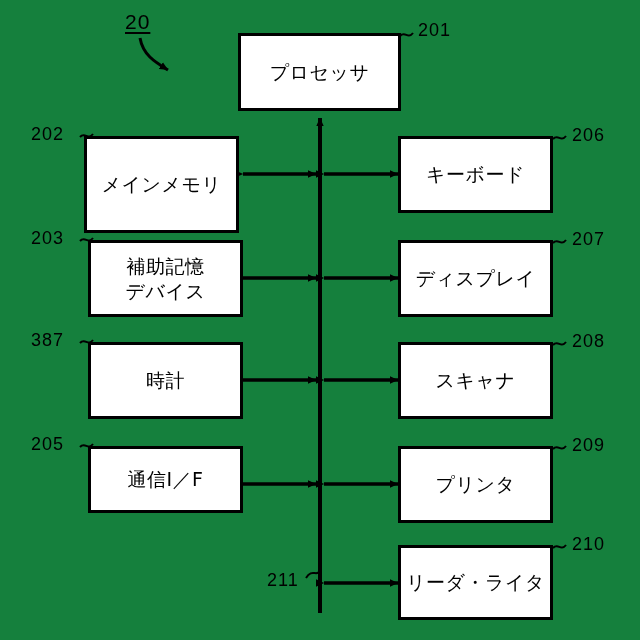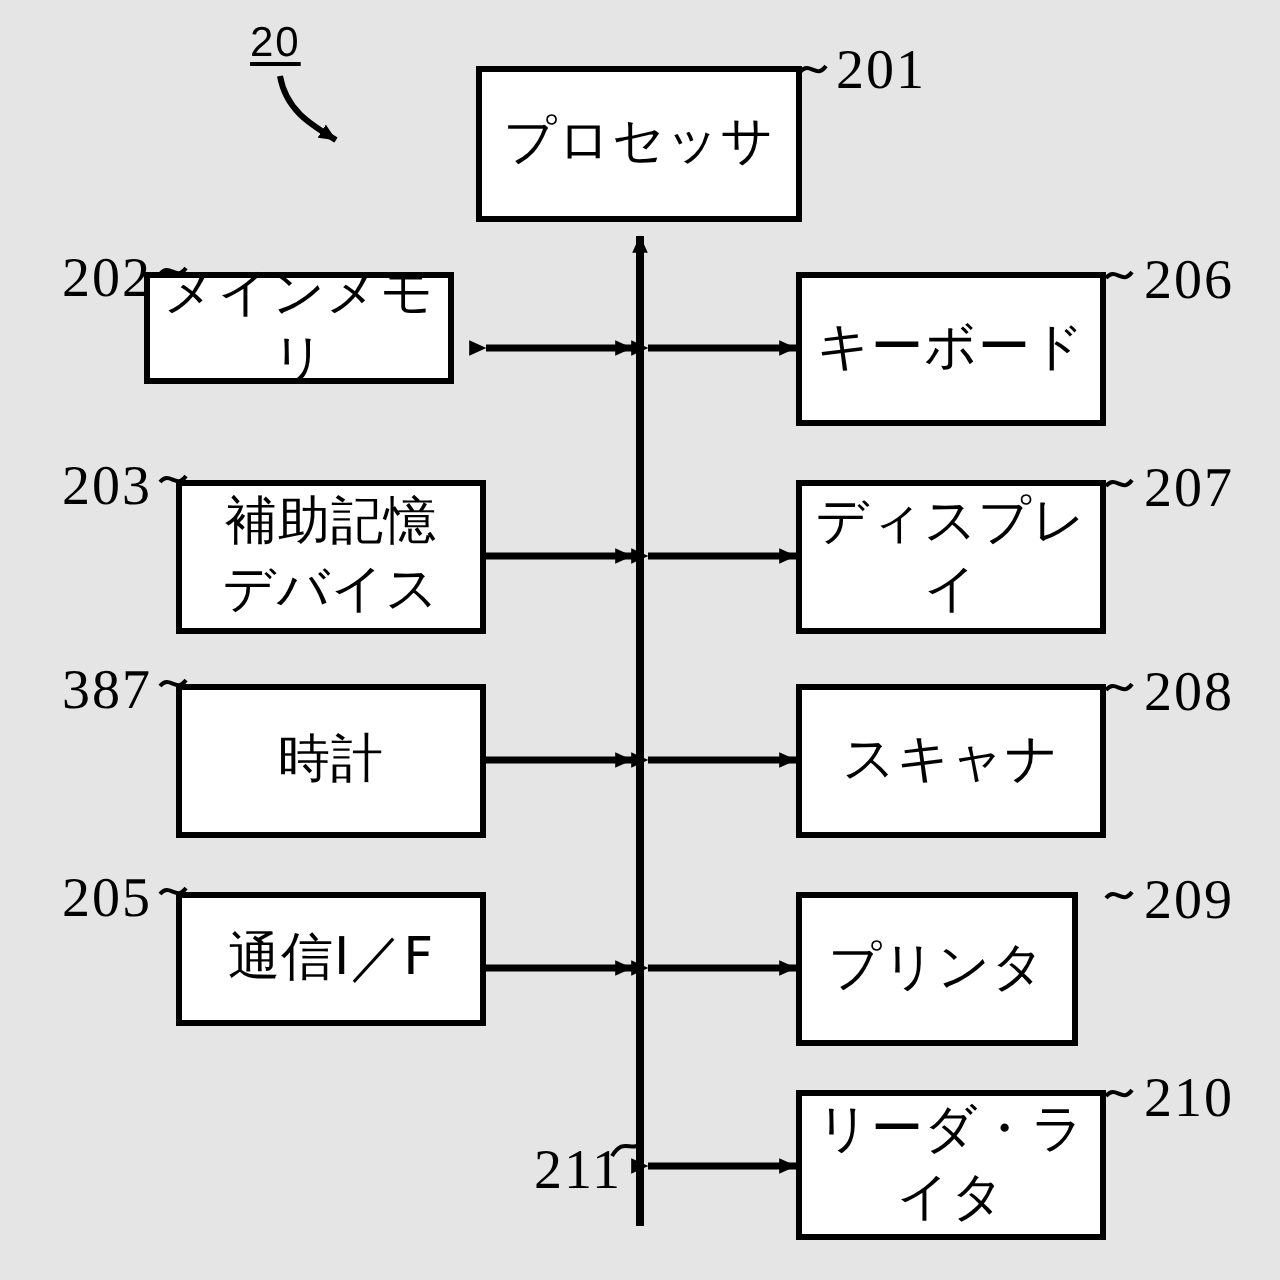--- a/index.html
+++ b/index.html
@@ -11,52 +11,52 @@
     width: 640px;
     height: 640px;
     font-family: "Liberation Sans", sans-serif;
     color: #000000;
     overflow: hidden;
   }
   #diagram-root {
     position: relative;
     width: 640px;
     height: 640px;
-    background: #e5e5e5;
+    background: #15803d;
   }
   svg.layer {
     position: absolute;
     left: 0;
     top: 0;
     width: 640px;
     height: 640px;
   }
   .unit-box {
     position: absolute;
     box-sizing: border-box;
     border: 3px solid #000000;
     background: #ffffff;
     display: flex;
     align-items: center;
     justify-content: center;
     text-align: center;
     line-height: 1.28;
-    font-size: 26px;
+    font-size: 19px;
     font-family: "DejaVu Sans", "Liberation Sans", sans-serif;
     letter-spacing: 0.5px;
     z-index: 3;
   }
   .unit-label {
     white-space: pre-line;
     display: block;
   }
   .ref-num {
     position: absolute;
-    font-size: 28px;
-    font-family: Liberation Serif, serif;
+    font-size: 18px;
+    font-family: Liberation Sans, sans-serif;
     letter-spacing: 1px;
     z-index: 4;
     white-space: nowrap;
   }
   .fig-num {
     position: absolute;
     font-size: 21px;
     font-family: "Liberation Sans", sans-serif;
     letter-spacing: 1px;
     text-decoration: underline;
@@ -141,21 +141,21 @@
       <path d="M140,38 C143,55 155,62 168,70" fill="none" stroke="#000000" stroke-width="3" marker-end="url(#ah)"></path>
     </g>
   </svg>
 
   <div class="fig-num" style="left:125px; top:10px;">20</div>
 
   <div class="unit-box" style="left:238px; top:33px; width:163px; height:78px;">
     <span class="unit-label">プロセッサ</span>
   </div>
 
-  <div class="unit-box" style="left:72px; top:136px; width:155px; height:56px;">
+  <div class="unit-box" style="left:84px; top:136px; width:155px; height:97px;">
     <span class="unit-label">メインメモリ</span>
   </div>
 
   <div class="unit-box" style="left:88px; top:240px; width:155px; height:77px;">
     <span class="unit-label">補助記憶
 デバイス</span>
   </div>
 
   <div class="unit-box" style="left:88px; top:342px; width:155px; height:77px;">
     <span class="unit-label">時計</span>
@@ -170,21 +170,21 @@
   </div>
 
   <div class="unit-box" style="left:398px; top:240px; width:155px; height:77px;">
     <span class="unit-label">ディスプレイ</span>
   </div>
 
   <div class="unit-box" style="left:398px; top:342px; width:155px; height:77px;">
     <span class="unit-label">スキャナ</span>
   </div>
 
-  <div class="unit-box" style="left:398px; top:446px; width:141px; height:77px;">
+  <div class="unit-box" style="left:398px; top:446px; width:155px; height:77px;">
     <span class="unit-label">プリンタ</span>
   </div>
 
   <div class="unit-box" style="left:398px; top:545px; width:155px; height:75px;">
     <span class="unit-label">リーダ・ライタ</span>
   </div>
 
   <div class="ref-num" style="left:418px; top:20px;">201</div>
 
   <div class="ref-num" style="left:31px; top:124px;">202</div>

